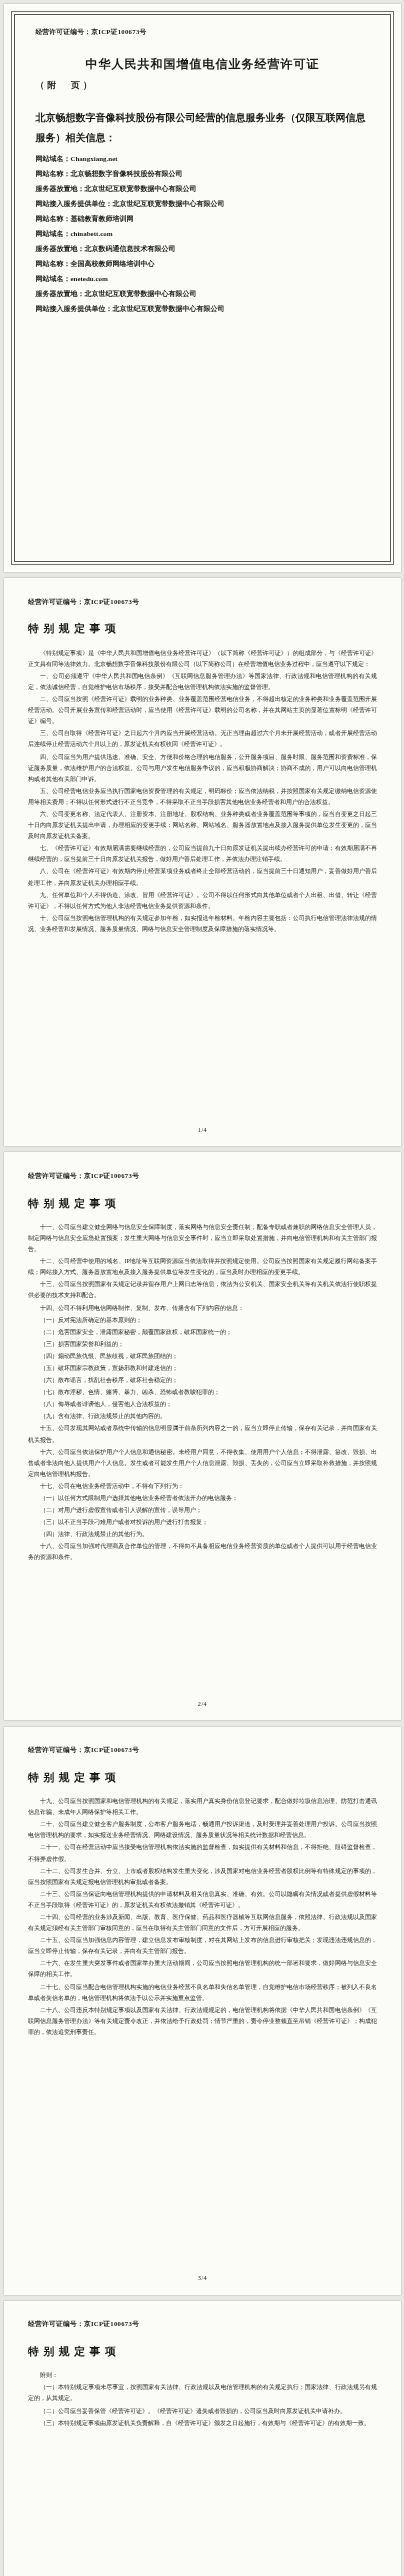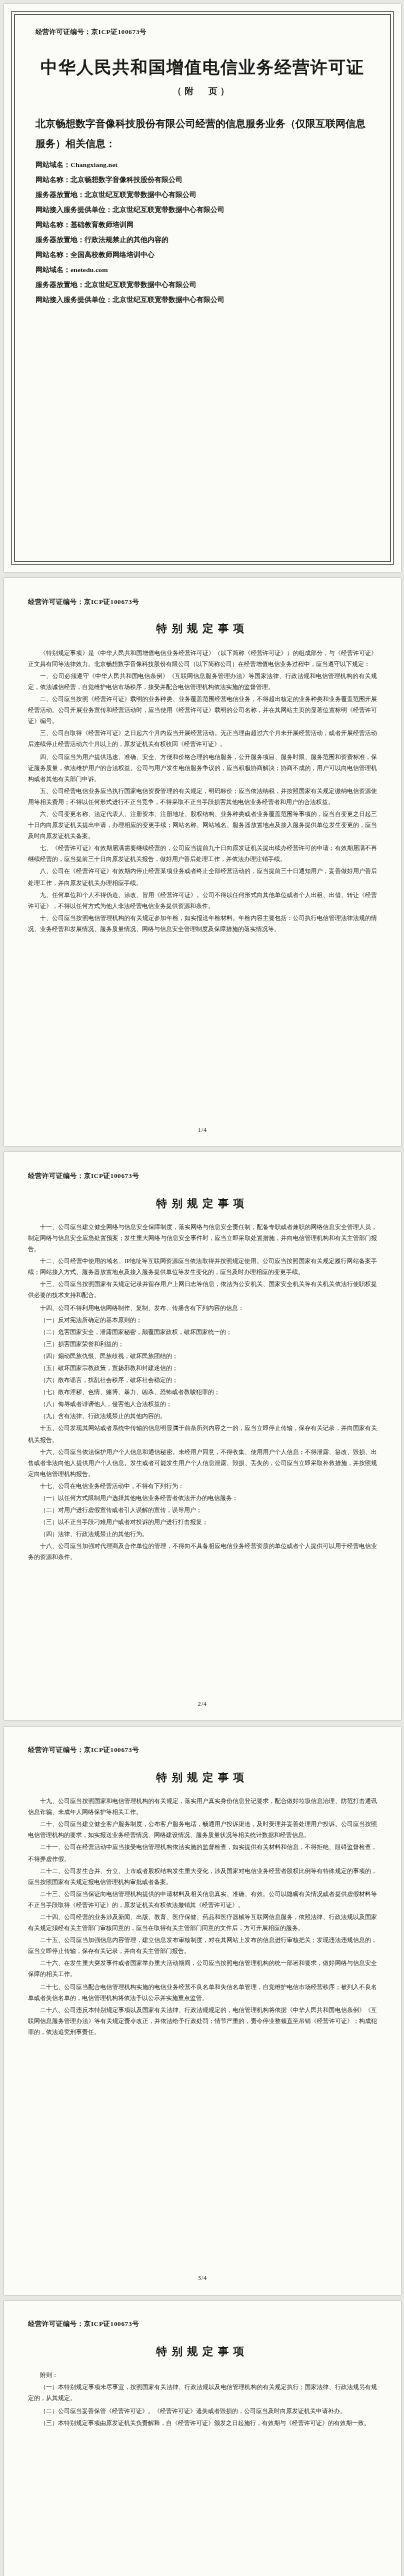--- a/index.html
+++ b/index.html
@@ -6,29 +6,29 @@
   html, body { width:405px; background:#e7e7e3; }
   body { font-family:"Liberation Serif","DejaVu Serif",serif; color:#1b1b1b; }
   .document { width:405px; display:flex; flex-direction:column; align-items:center; padding:4.1px 0 4.6px; gap:6.2px; }
   .page { width:397px; height:568px; background:#fbfbf8; box-shadow:0 0 1.5px rgba(0,0,0,.3); position:relative; }
 
   
   .cert-page { padding:6.7px; }
   .cert-frame { height:100%; border:0.5px solid #6f6f6f; padding:2.1px; }
   .cert-frame-inner { height:100%; border:1.5px solid #565656; padding:13.4px 20.6px; }
   .license-line { font-size:6.7px; font-weight:bold; letter-spacing:0.3px; }
-  .cert-title { text-align:center; font-size:17px; font-weight:bold; margin-top:18.5px; letter-spacing:1px; }
-  .cert-subtitle { text-align:center; font-size:8.8px; font-weight:bold; margin-top:7.2px; letter-spacing:3.1px; }
+  .cert-title { text-align:center; font-size:12px; font-weight:bold; margin-top:18.5px; letter-spacing:1px; }
+  .cert-subtitle { font-size:8.8px; font-weight:bold; margin-top:7.2px; letter-spacing:3.1px; }
   .cert-intro { font-size:10px; font-weight:600; line-height:2; margin-top:16.5px; }
   .cert-entries { margin-top:3.1px; }
   .cert-entry { font-size:7px; font-weight:600; line-height:2.15; }
 
   
   .prov-page { padding:19.6px 24px 13.4px; display:flex; flex-direction:column; }
-  .prov-title { text-align:center; font-size:10.8px; font-weight:bold; letter-spacing:4.6px; margin:15.5px 0 11.3px; }
+  .prov-title { text-align:left; font-size:10.8px; font-weight:bold; letter-spacing:4.6px; margin:15.5px 0 11.3px; }
   .prov-body { flex:1 1 auto; overflow:hidden; }
   .prov-par { font-size:6px; line-height:1.85; text-align:justify; text-indent:2em; margin-bottom:1px; }
   .page-no { text-align:center; font-size:6.2px; padding-top:5.2px; letter-spacing:0.5px; }
 </style>
 </head>
 <body>
 
 <div class="document">
 
   <section class="page cert-page">
@@ -37,21 +37,22 @@
         <div class="license-line"><span>经营许可证编号：</span><span>京ICP证100673号</span></div>
         <h1 class="cert-title">中华人民共和国增值电信业务经营许可证</h1>
         <div class="cert-subtitle">（附　页）</div>
         <p class="cert-intro">北京畅想数字音像科技股份有限公司经营的信息服务业务（仅限互联网信息服务）相关信息：</p>
         <div class="cert-entries" id="cert-entries">
             <div class="cert-entry"><span>网站域名：</span><span>Changxiang.net</span></div>
             <div class="cert-entry"><span>网站名称：</span><span>北京畅想数字音像科技股份有限公司</span></div>
             <div class="cert-entry"><span>服务器放置地：</span><span>北京世纪互联宽带数据中心有限公司</span></div>
             <div class="cert-entry"><span>网站接入服务提供单位：</span><span>北京世纪互联宽带数据中心有限公司</span></div>
             <div class="cert-entry"><span>网站名称：</span><span>基础教育教师培训网</span></div>
-            <div class="cert-entry"><span>服务器放置地：</span><span>行政法规禁止的其他内容的</span></div>
+            <div class="cert-entry"><span>网站域名：</span><span>chinabett.com</span></div>
+            <div class="cert-entry"><span>服务器放置地：</span><span>北京数码通信息技术有限公司</span></div>
             <div class="cert-entry"><span>网站名称：</span><span>全国高校教师网络培训中心</span></div>
             <div class="cert-entry"><span>网站域名：</span><span>enetedu.com</span></div>
             <div class="cert-entry"><span>服务器放置地：</span><span>北京世纪互联宽带数据中心有限公司</span></div>
             <div class="cert-entry"><span>网站接入服务提供单位：</span><span>北京世纪互联宽带数据中心有限公司</span></div>
           </div>
       </div>
     </div>
   </section>
 
   <section class="page prov-page">

